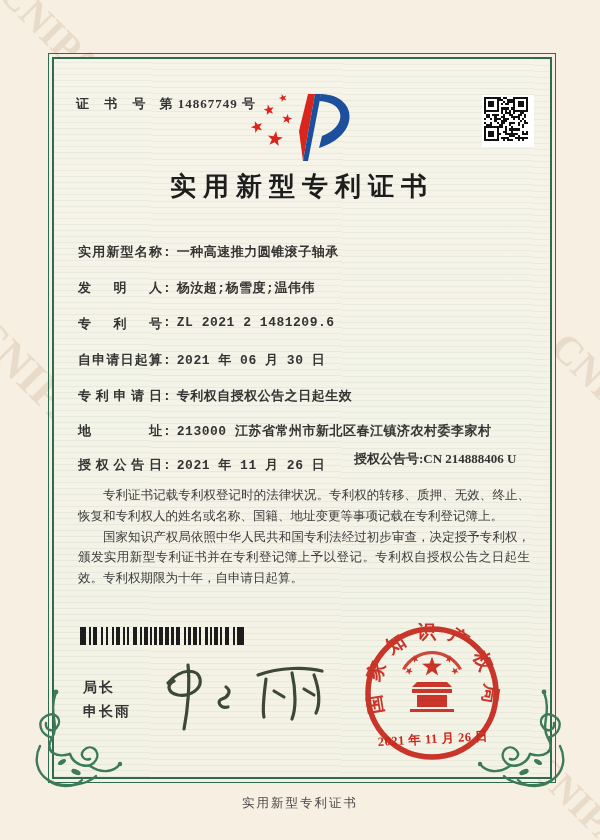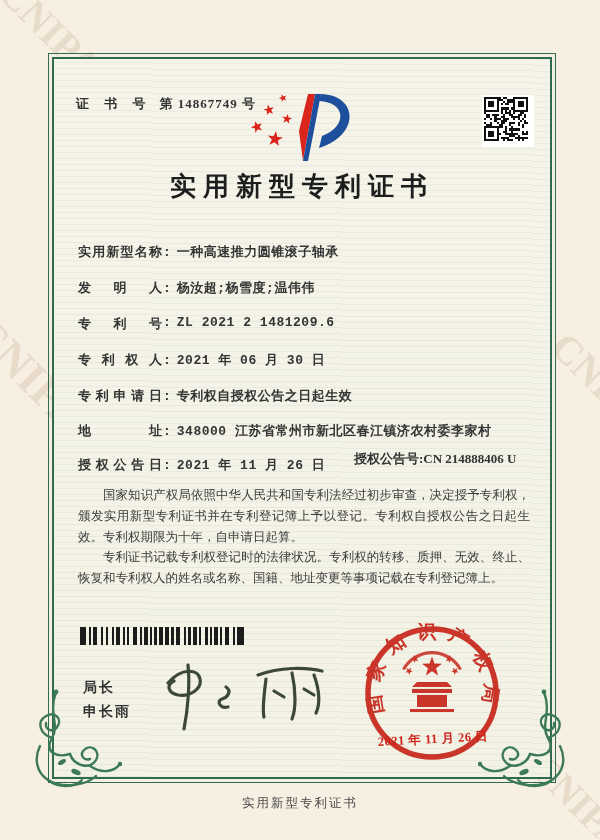--- a/index.html
+++ b/index.html
@@ -366,39 +366,39 @@
     <div class="frow" style="top:0px;">
       <span class="lab">实用新型名称</span><span class="col">:</span><span class="val">一种高速推力圆锥滚子轴承</span>
     </div>
     <div class="frow" style="top:36px;">
       <span class="lab">发明人</span><span class="col">:</span><span class="val">杨汝超;杨雪度;温伟伟</span>
     </div>
     <div class="frow" style="top:72px;">
       <span class="lab">专利号</span><span class="col">:</span><span class="val">ZL 2021 2 1481209.6</span>
     </div>
     <div class="frow" style="top:108px;">
-      <span class="lab">专利权人</span><span class="col">:</span><span class="val">2021 年 06 月 30 日</span>
+      <span class="lab">自申请日起算</span><span class="col">:</span><span class="val">2021 年 06 月 30 日</span>
     </div>
     <div class="frow" style="top:144px;">
       <span class="lab">专利申请日</span><span class="col">:</span><span class="val">专利权自授权公告之日起生效</span>
     </div>
     <div class="frow" style="top:179px;">
-      <span class="lab">地址</span><span class="col">:</span><span class="val">348000 江苏省常州市新北区春江镇济农村委李家村</span>
+      <span class="lab">地址</span><span class="col">:</span><span class="val">213000 江苏省常州市新北区春江镇济农村委李家村</span>
     </div>
     <div class="frow" style="top:213px;">
       <span class="lab">授权公告日</span><span class="col">:</span><span class="val">2021 年 11 月 26 日</span>
     </div>
     <div class="frow2" style="left:276px;top:207px;">
       <span class="lab" style="width:70px">授权公告号</span><span class="col">:</span><span class="val">CN 214888406 U</span>
     </div>
   </div>
 
   <div class="body-text">
+    <p>专利证书记载专利权登记时的法律状况。专利权的转移、质押、无效、终止、恢复和专利权人的姓名或名称、国籍、地址变更等事项记载在专利登记簿上。</p>
     <p>国家知识产权局依照中华人民共和国专利法经过初步审查，决定授予专利权，颁发实用新型专利证书并在专利登记簿上予以登记。专利权自授权公告之日起生效。专利权期限为十年，自申请日起算。</p>
-    <p>专利证书记载专利权登记时的法律状况。专利权的转移、质押、无效、终止、恢复和专利权人的姓名或名称、国籍、地址变更等事项记载在专利登记簿上。</p>
   </div>
 
   <div class="barcode">
       <span style="width:6.39px;background:#1c1c1c;"></span>
       <span style="width:2.13px;background:transparent;"></span>
       <span style="width:2.13px;background:#1c1c1c;"></span>
       <span style="width:2.13px;background:transparent;"></span>
       <span style="width:4.26px;background:#1c1c1c;"></span>
       <span style="width:4.26px;background:transparent;"></span>
       <span style="width:2.13px;background:#1c1c1c;"></span>

